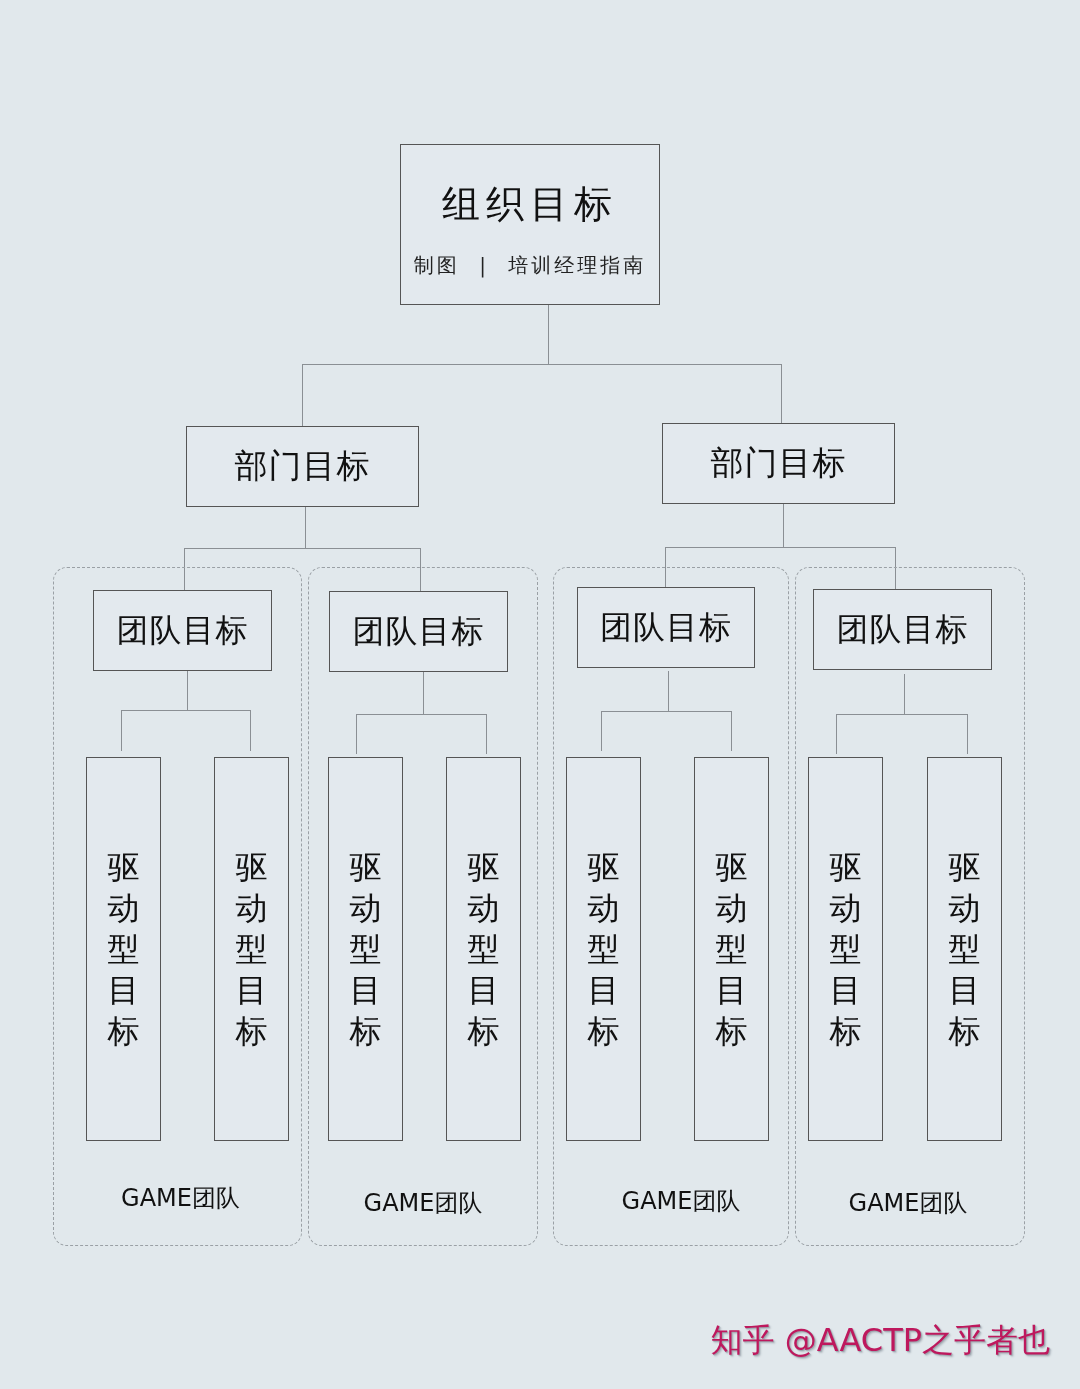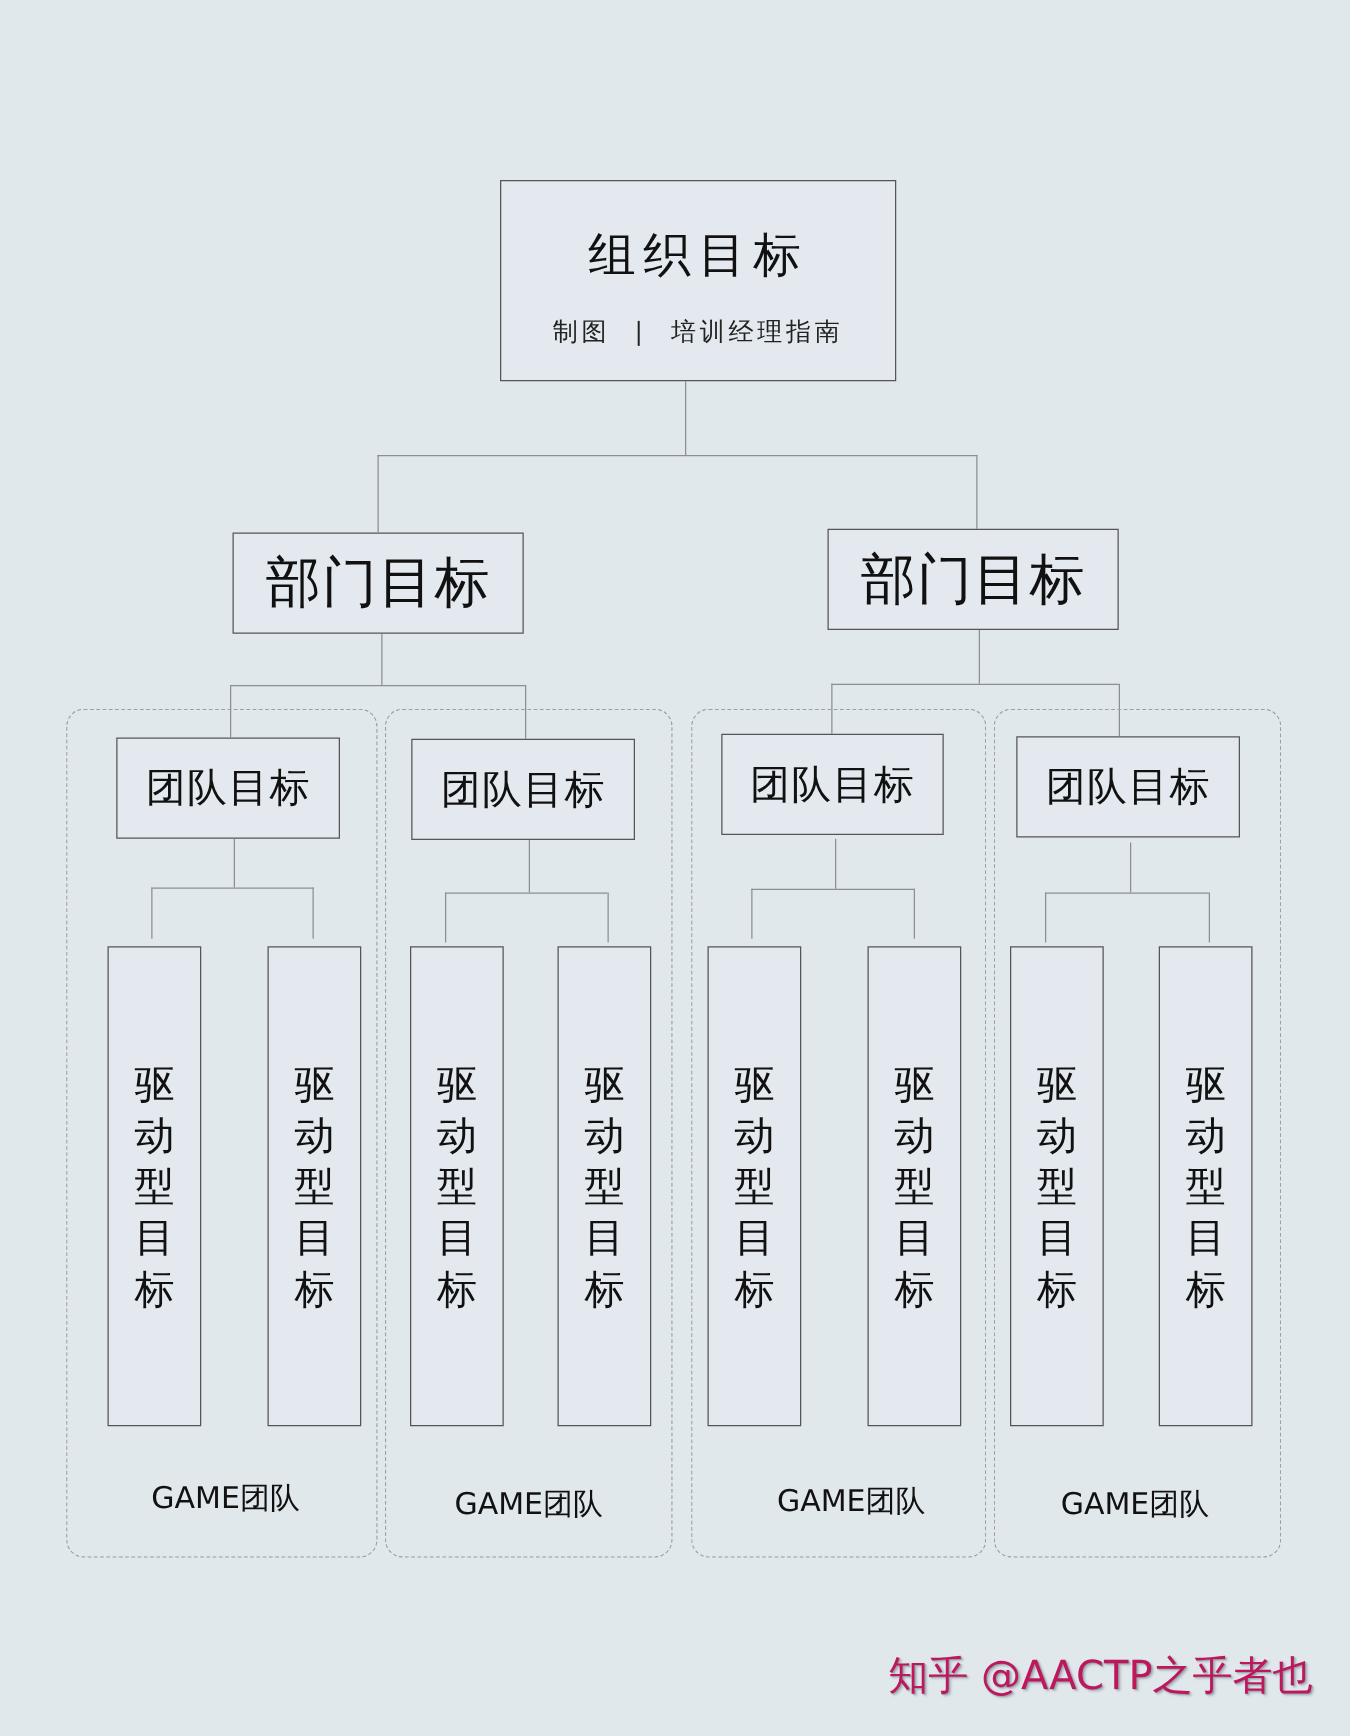--- a/index.html
+++ b/index.html
@@ -15,37 +15,37 @@
     display: flex; align-items: center; justify-content: center;
   }
   .hl { position: absolute; height: 0; border-top: 1.5px solid #8a8f94; }
   .vl { position: absolute; width: 0; border-left: 1.5px solid #8a8f94; }
   .group {
     position: absolute; box-sizing: border-box;
     border: 1.5px dashed #9aa0a5; border-radius: 14px;
   }
   .org-title { font-size: 38px; letter-spacing: 6px; font-weight: 500; }
   .org-sub { font-size: 20px; color: #222; letter-spacing: 3px; font-family: "DejaVu Serif", serif; }
-  .dept-label { font-size: 44px; letter-spacing: 1px; }
+  .dept-label { font-size: 33px; letter-spacing: 1px; }
   .team-label { font-size: 32px; letter-spacing: 1px; }
   .drive-label {
     font-size: 32px; width: 34px; line-height: 41px; text-align: center;
     word-break: break-all;
   }
   .game-label { position: absolute; font-size: 24px; text-align: center; }
   .watermark {
     position: absolute; right: 30px; bottom: 26px;
     font-size: 32px; color: #be185d;
     text-shadow: 1px 1px 1px #9aa3ab, 2px 2px 2px #b8c0c7;
   }
 </style>
 </head>
 <body>
 
-<div class="box" style="left:400px; top:144px; width:317px; height:161px; flex-direction:column;">
+<div class="box" style="left:400px; top:144px; width:260px; height:161px; flex-direction:column;">
   <div class="org-title" style="margin-top:8px;">组织目标</div>
   <div class="org-sub" style="margin-top:22px;">
     <span>制图</span>
     <span style="margin:0 10px;">|</span>
     <span>培训经理指南</span>
   </div>
 </div>
 
 <div class="vl" style="left:548px; top:305px; height:59px;"></div>
 <div class="hl" style="left:302px; top:364px; width:480px;"></div>

